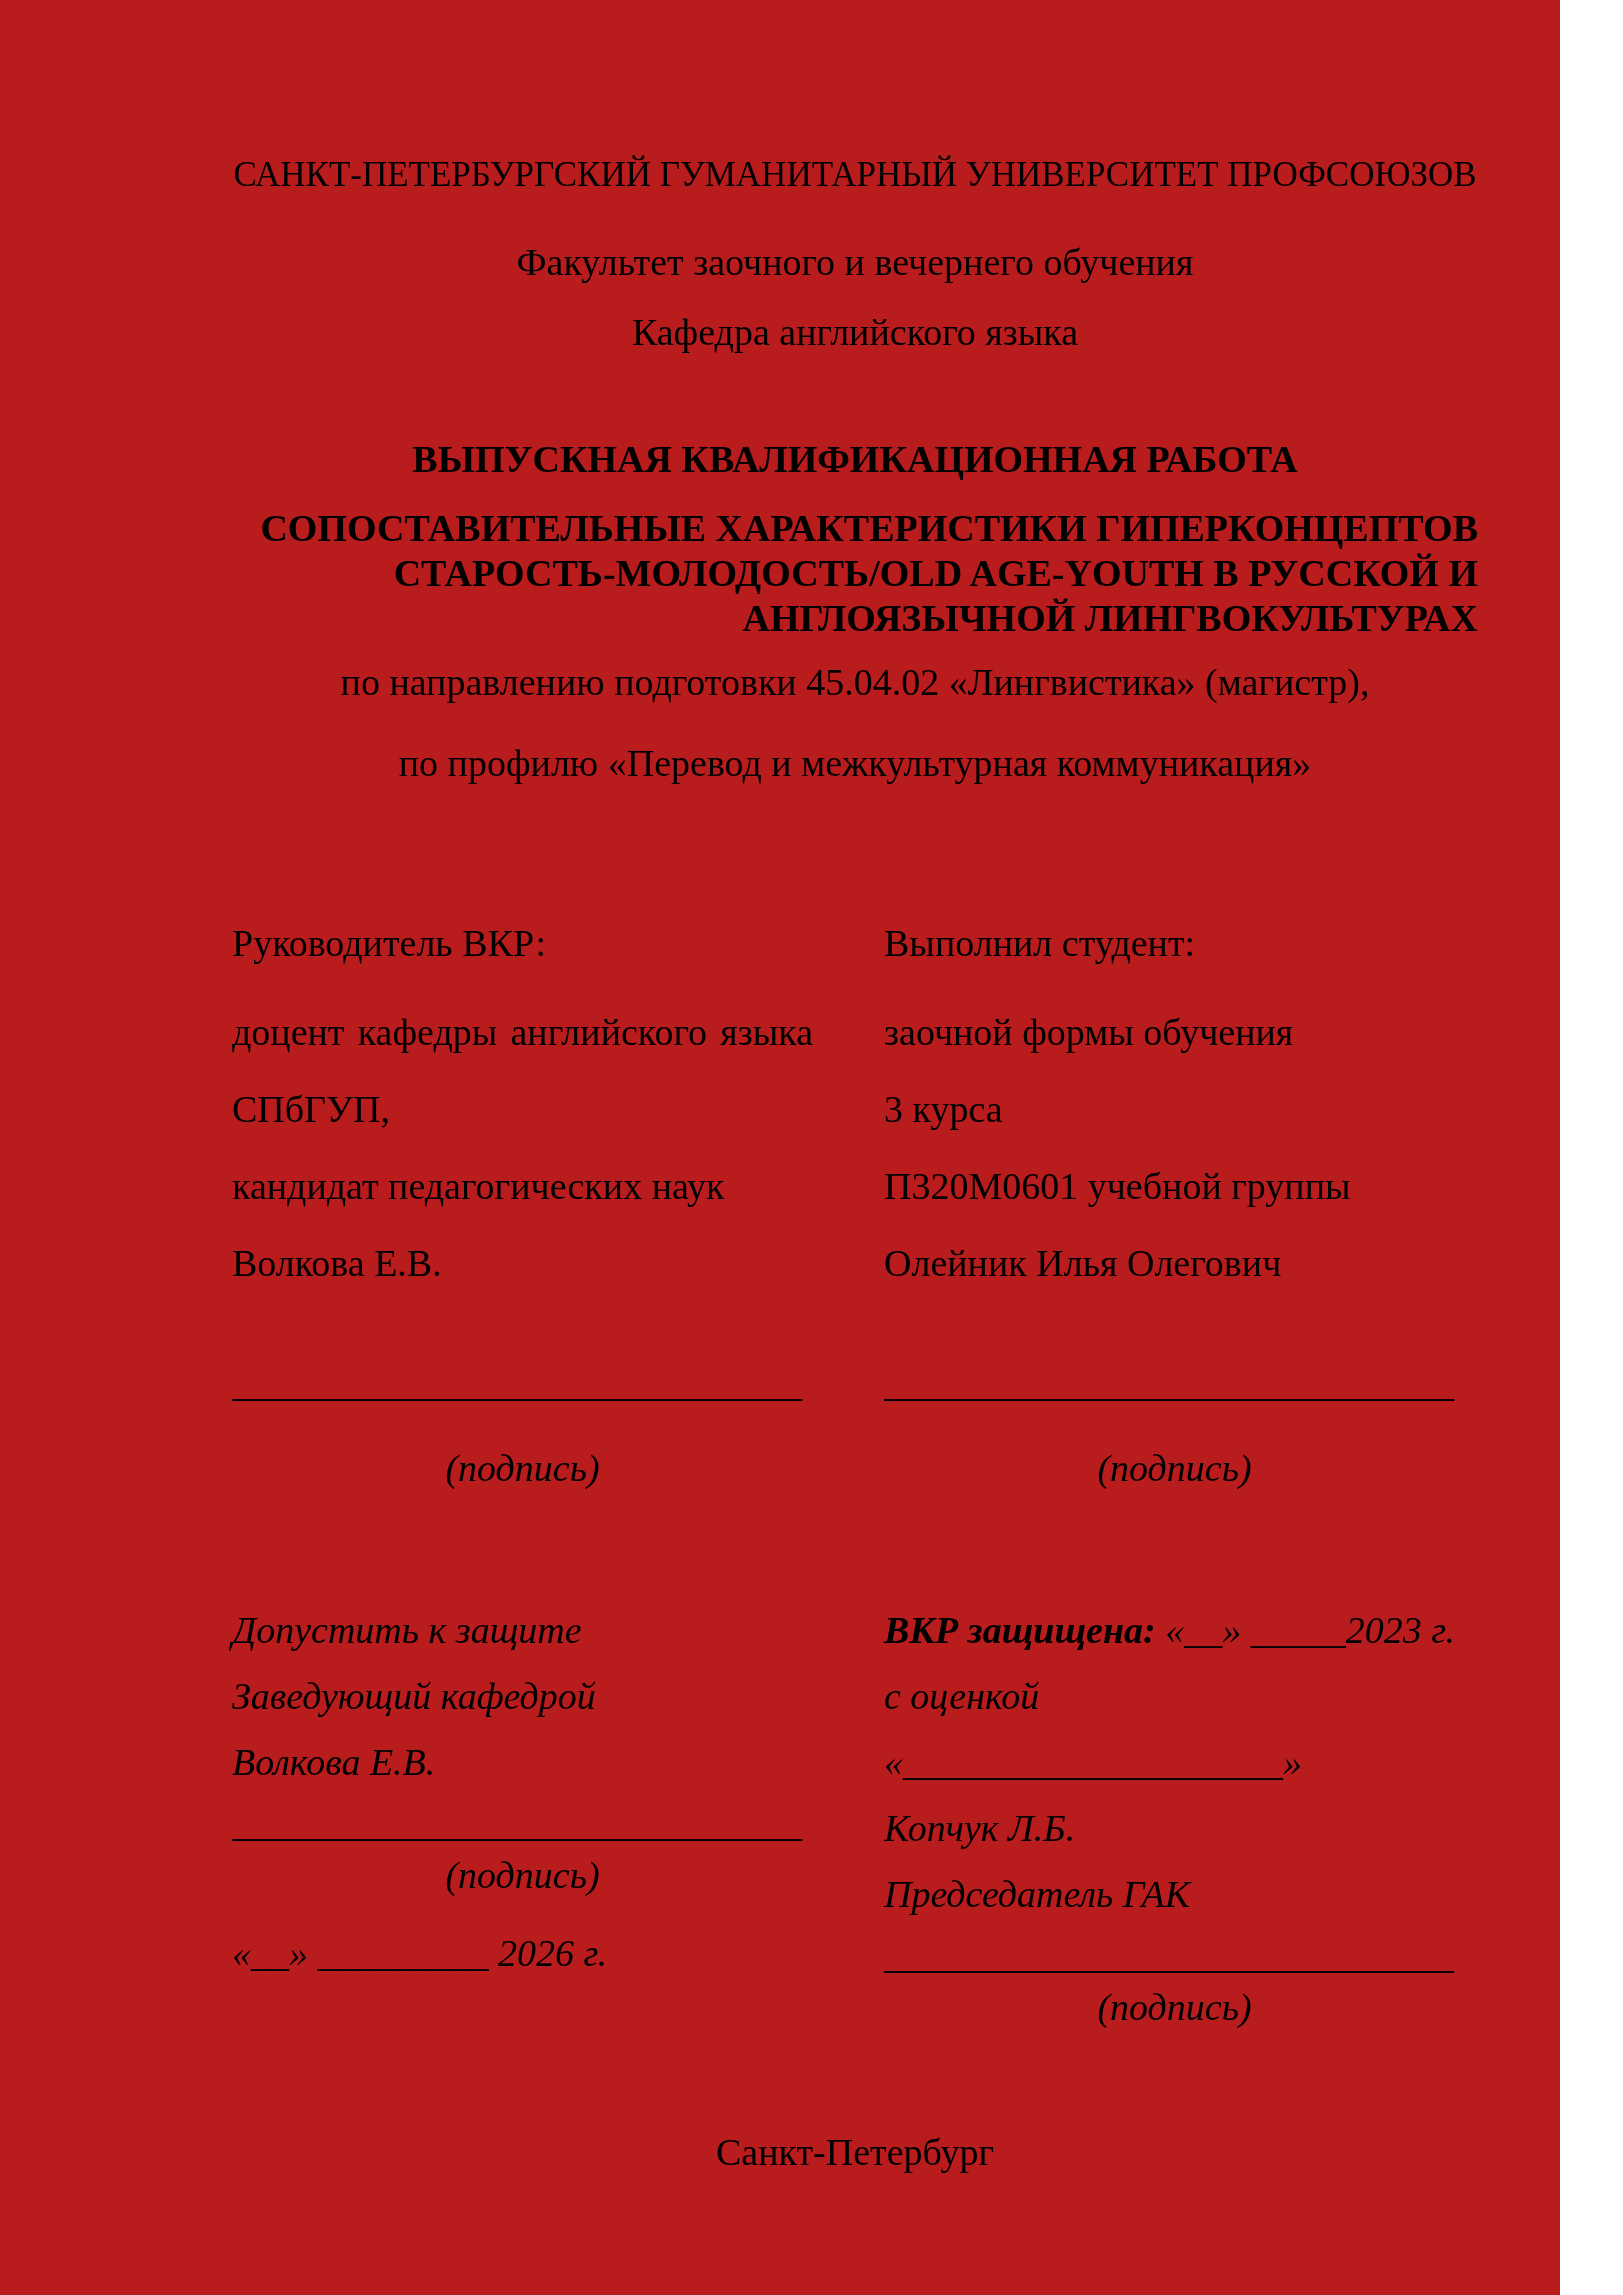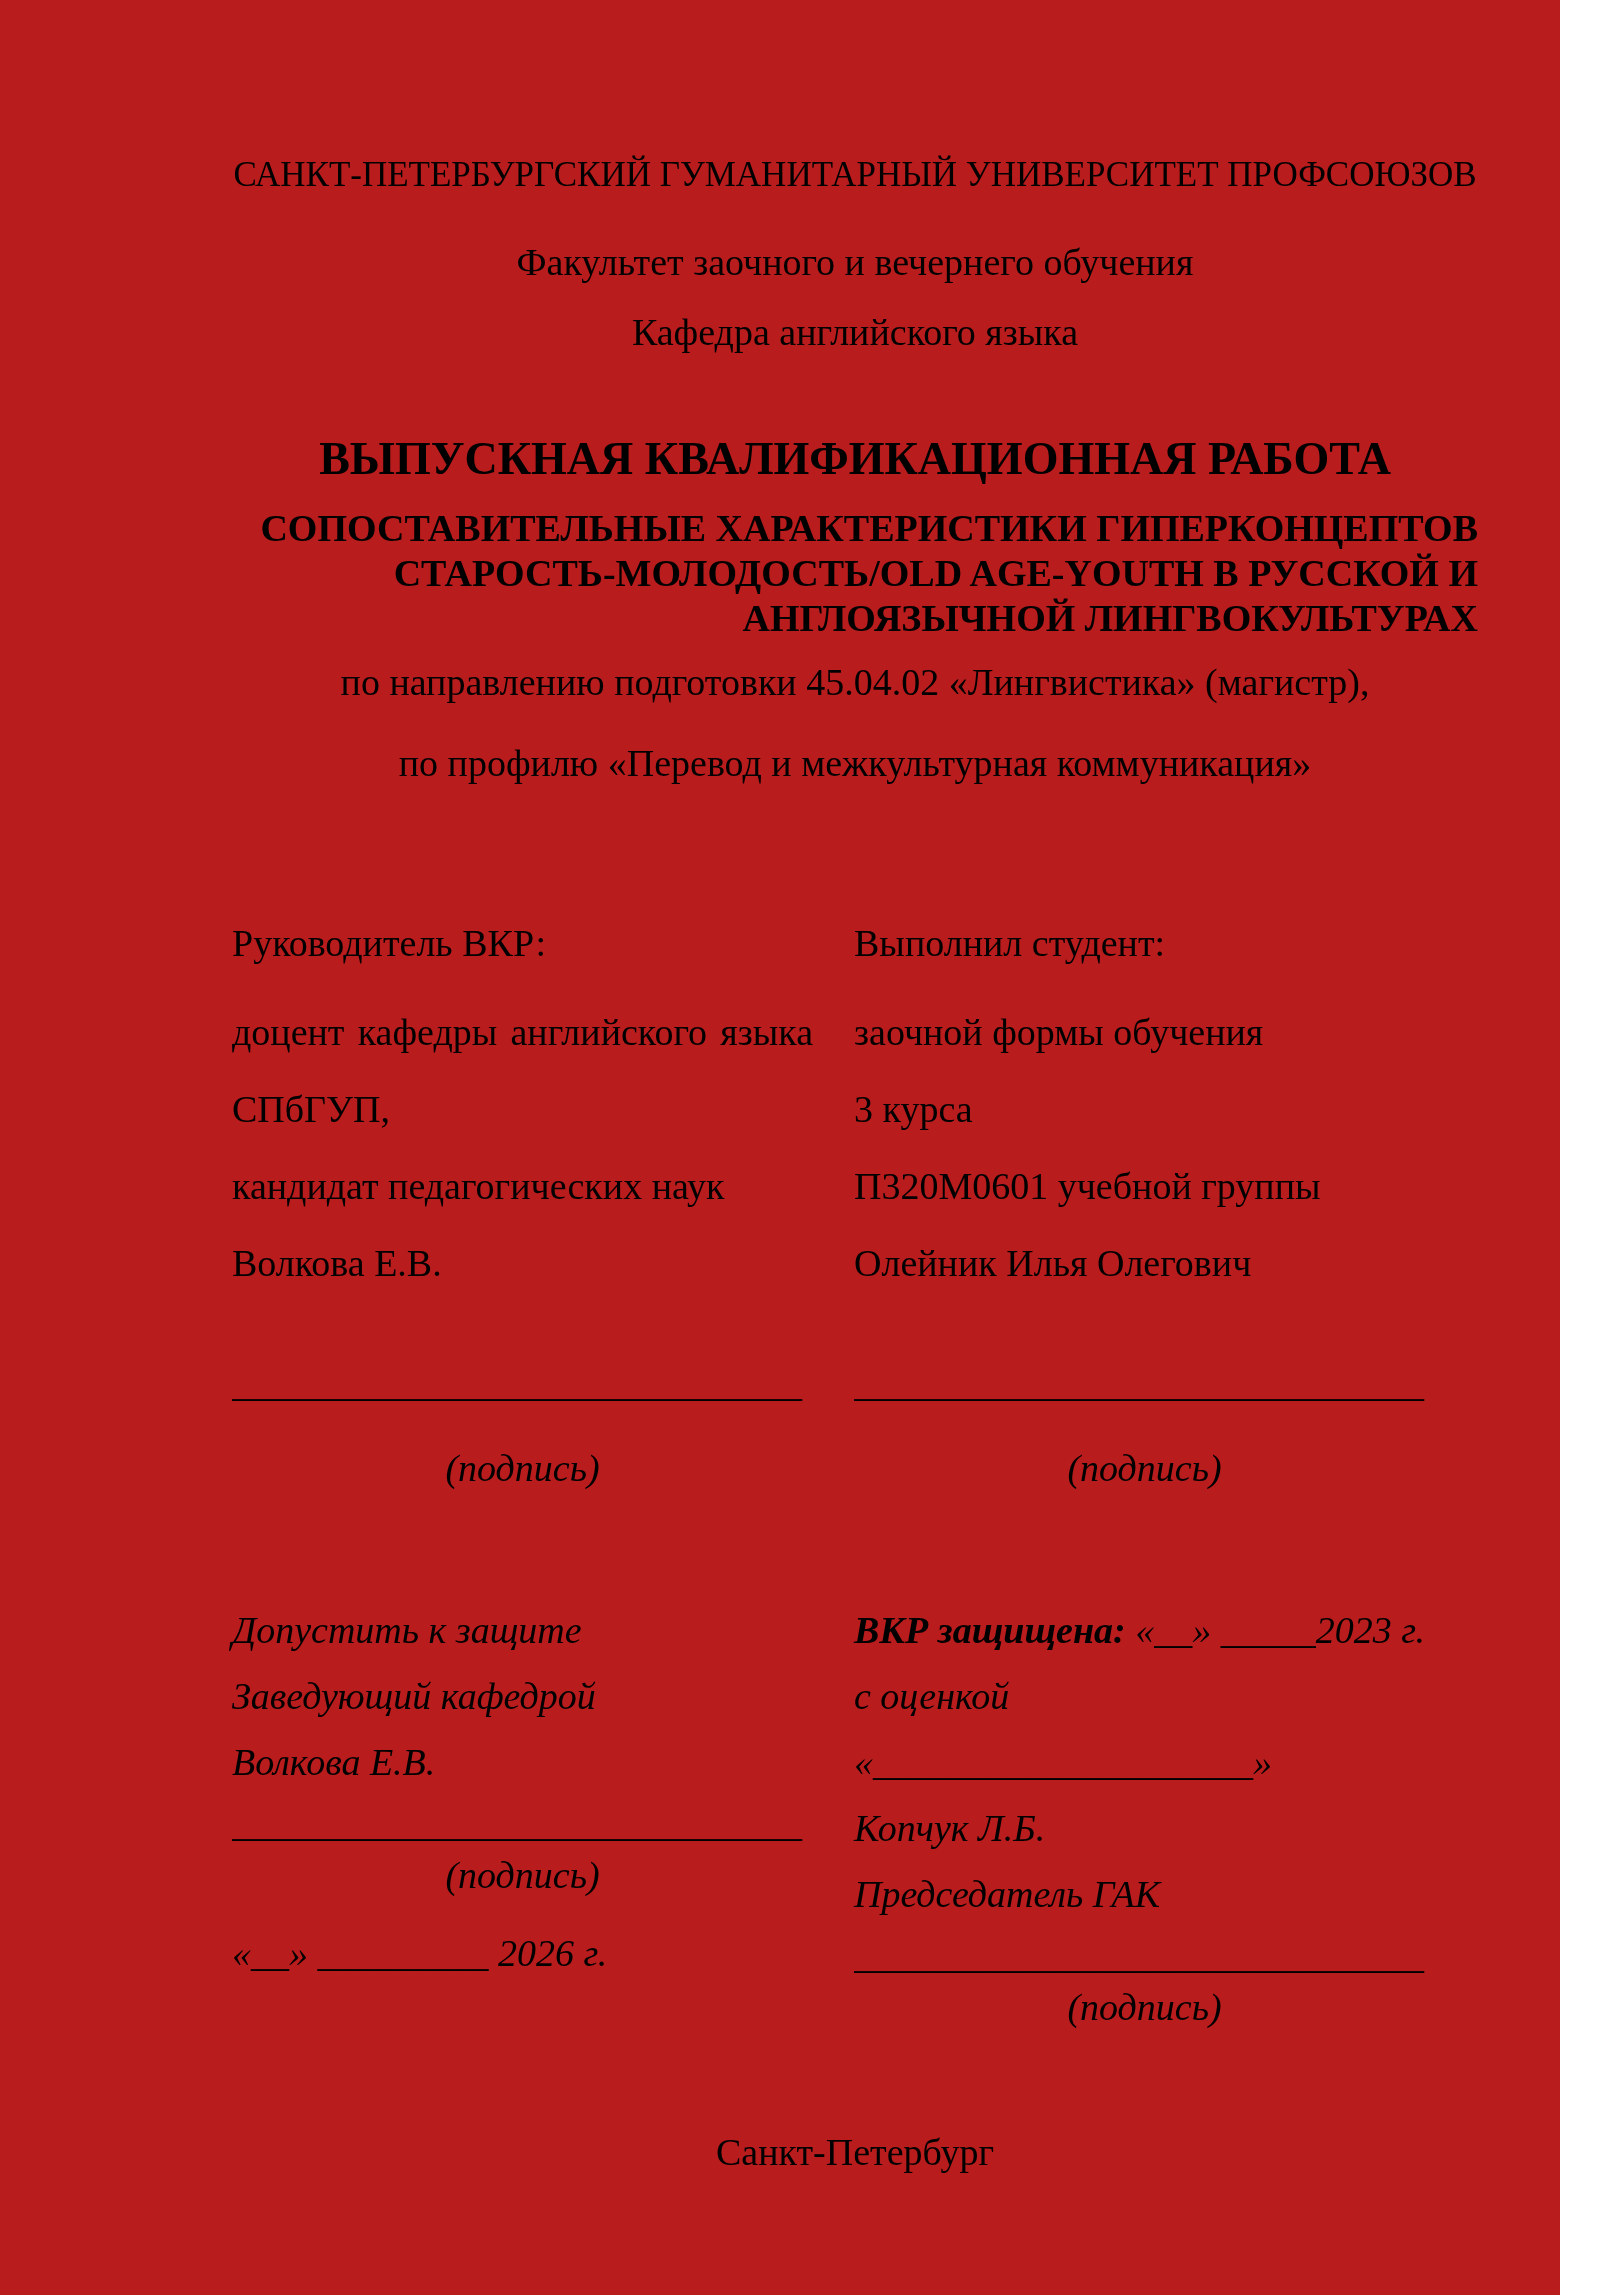--- a/index.html
+++ b/index.html
@@ -36,21 +36,21 @@
   .hdr-department {
     text-align: center;
     line-height: 44px;
     margin-bottom: 83px;
   }
 
   
   .work-type {
     text-align: center;
     font-weight: bold;
-    font-size: 46px;
+    font-size: 38px;
     line-height: 44px;
     margin-bottom: 25px;
   }
   .thesis-title {
     text-align: right;
     font-weight: bold;
     font-size: 38px;
     line-height: 45px;
     margin: 0 auto 19px auto;
   }
@@ -61,21 +61,21 @@
   }
   .profile-line {
     text-align: center;
     line-height: 44px;
     margin-bottom: 120px;
   }
 
   
   .columns {
     display: flex;
-    gap: 41px;
+    gap: 71px;
     align-items: flex-start;
   }
   .col { width: 581px; }
 
   .col p { line-height: 77px; }
   .col .heading { margin-bottom: 11.8px; }
   .justify { text-align: justify; }
 
   .sig-line {
     line-height: 44px;

